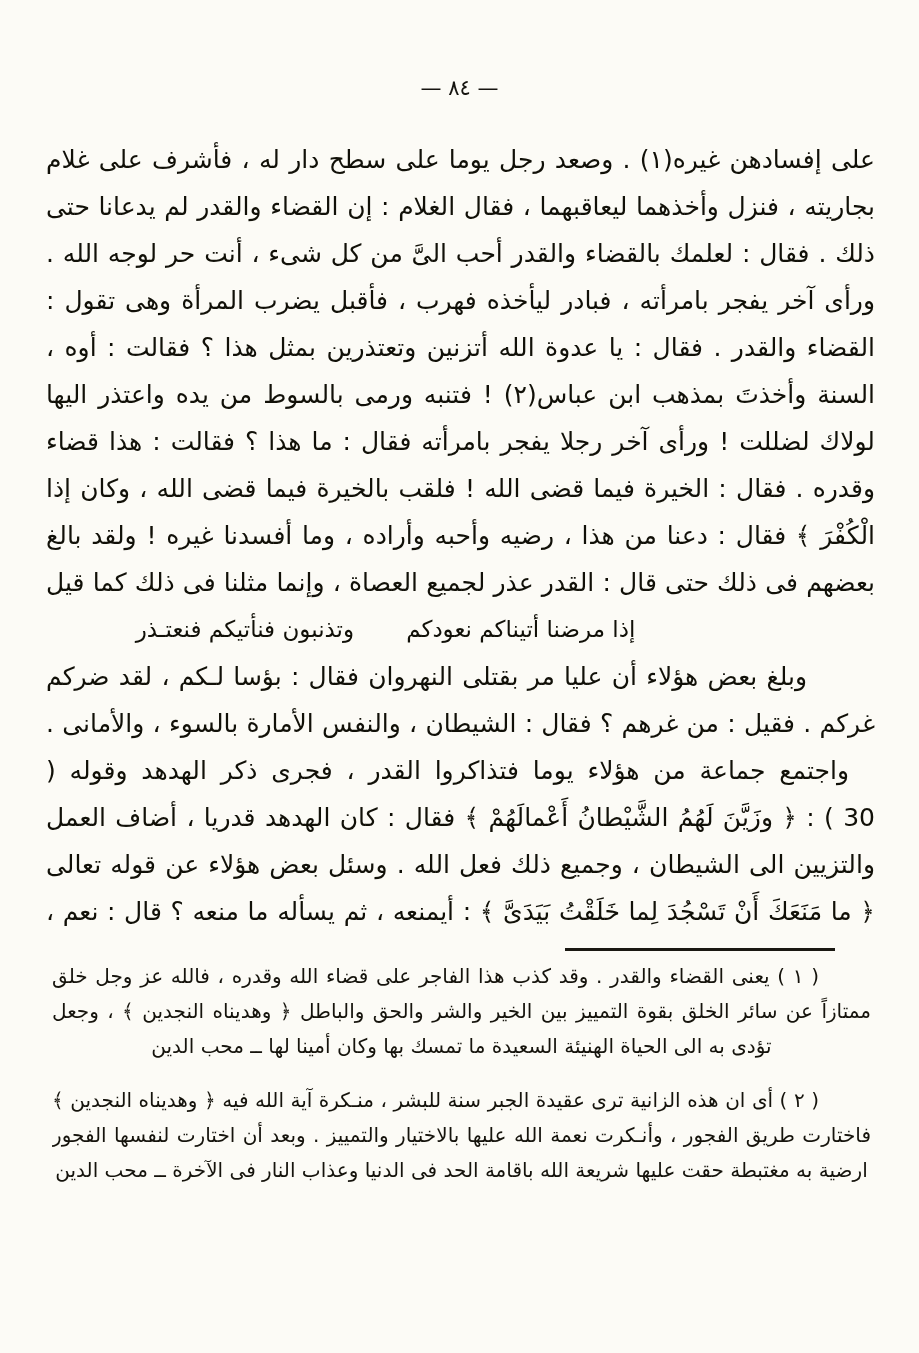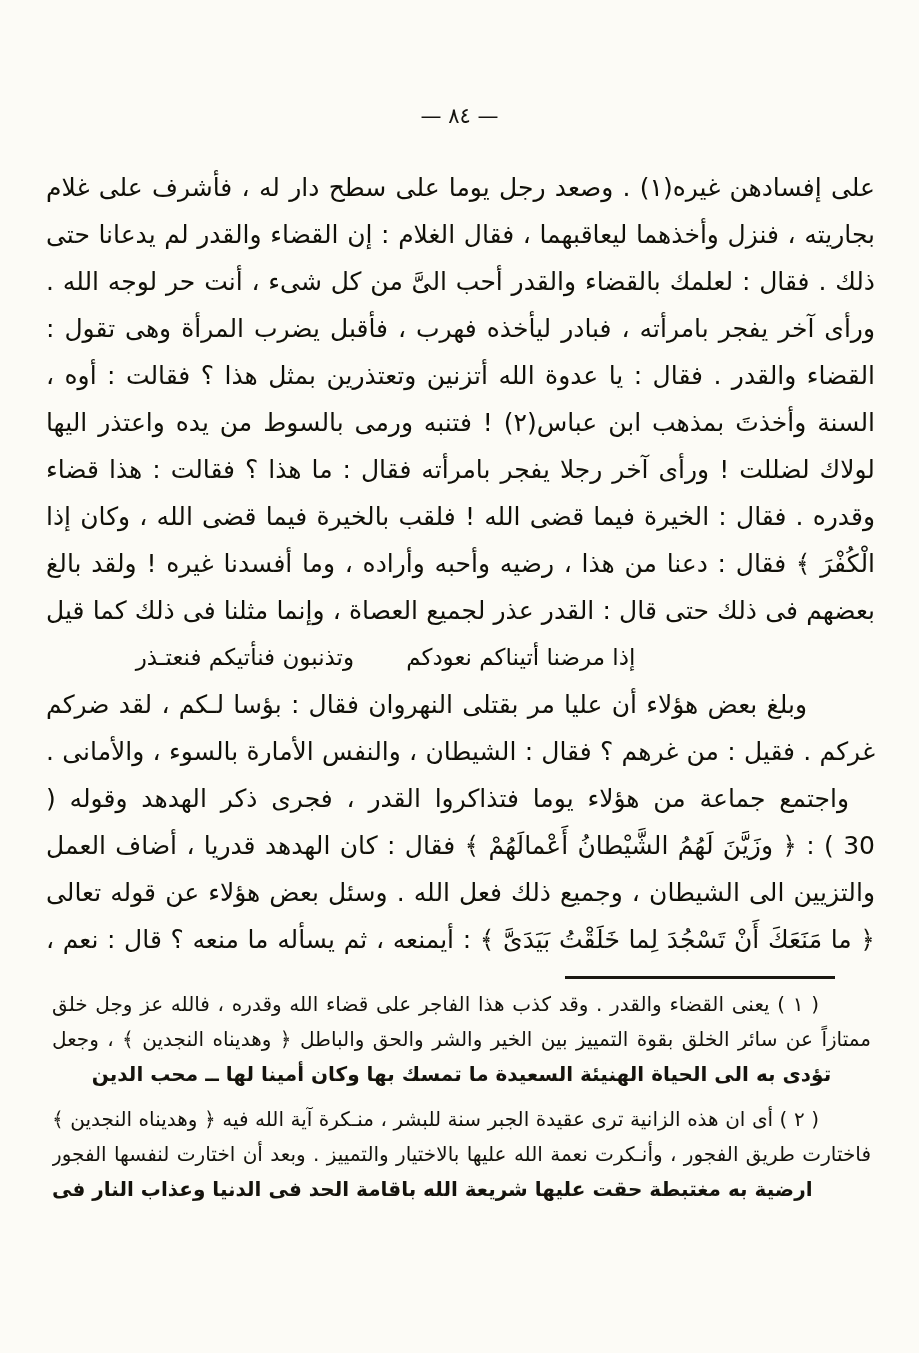--- a/index.html
+++ b/index.html
@@ -8,21 +8,21 @@
     width:919px;height:1353px;
     margin:0 auto;
     background:#fcfbf6;
     direction:rtl;
     font-family:"DejaVu Sans", sans-serif;
     color:#111008;
     overflow:hidden;
     box-sizing:border-box;
   }
   .pageno{
-    padding-top:104px;
+    padding-top:76px;
     text-align:center;
     font-size:21px;
     letter-spacing:3px;
     color:#161410;
   }
   .body-block{
     margin:36px 44px 0 46px; 
   }
   .line{
     font-size:25px;
@@ -56,22 +56,22 @@
   .fline{
     font-size:20px;
     line-height:35px;
     height:35px;
     text-align:justify;
     text-align-last:justify;
     overflow:hidden;
     color:#15130c;
   }
   .fline.fn-first{ text-indent:52px; }
-  .fline.centered{ text-align:left; text-align-last:center;font-weight:bold; }
-  .fline.gap-top{ margin-top:10px; }
+  .fline.centered{ text-align:right; text-align-last:center; }
+  .fline.gap-top{ margin-top:19px; }
 </style>
 </head>
 <body>
 
 <div class="page">
 
   <div class="pageno">— ٨٤ —</div>
 
   <div class="body-block">
     <div class="line">على إفسادهن غيره(١) . وصعد رجل يوما على سطح دار له ، فأشرف على غلام له يفجر</div>

